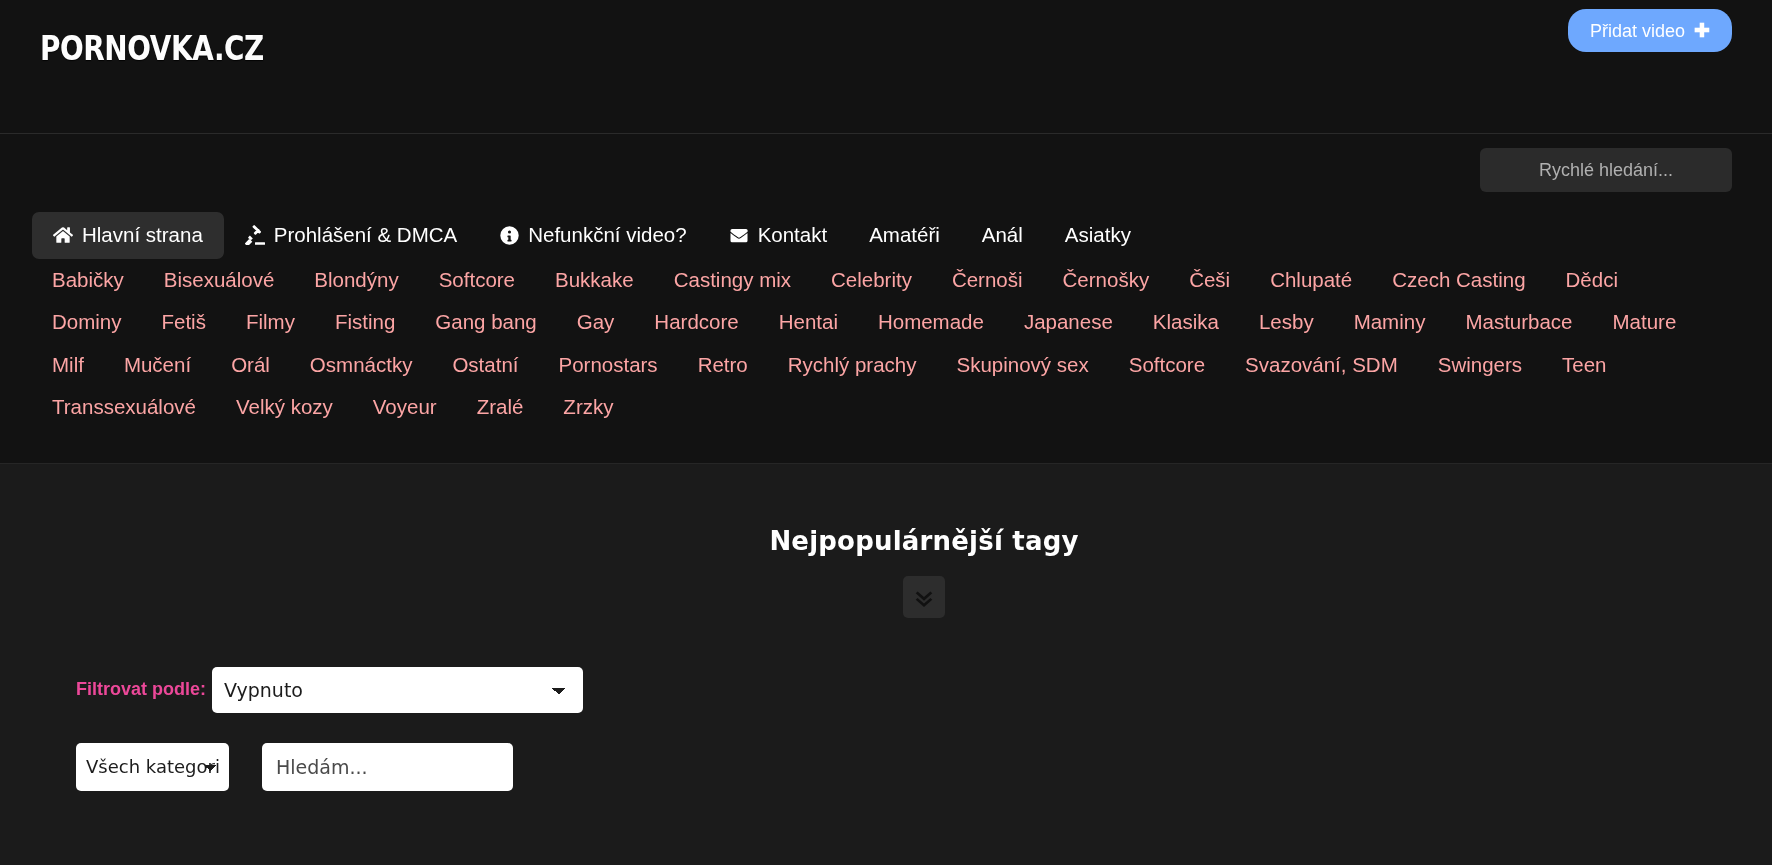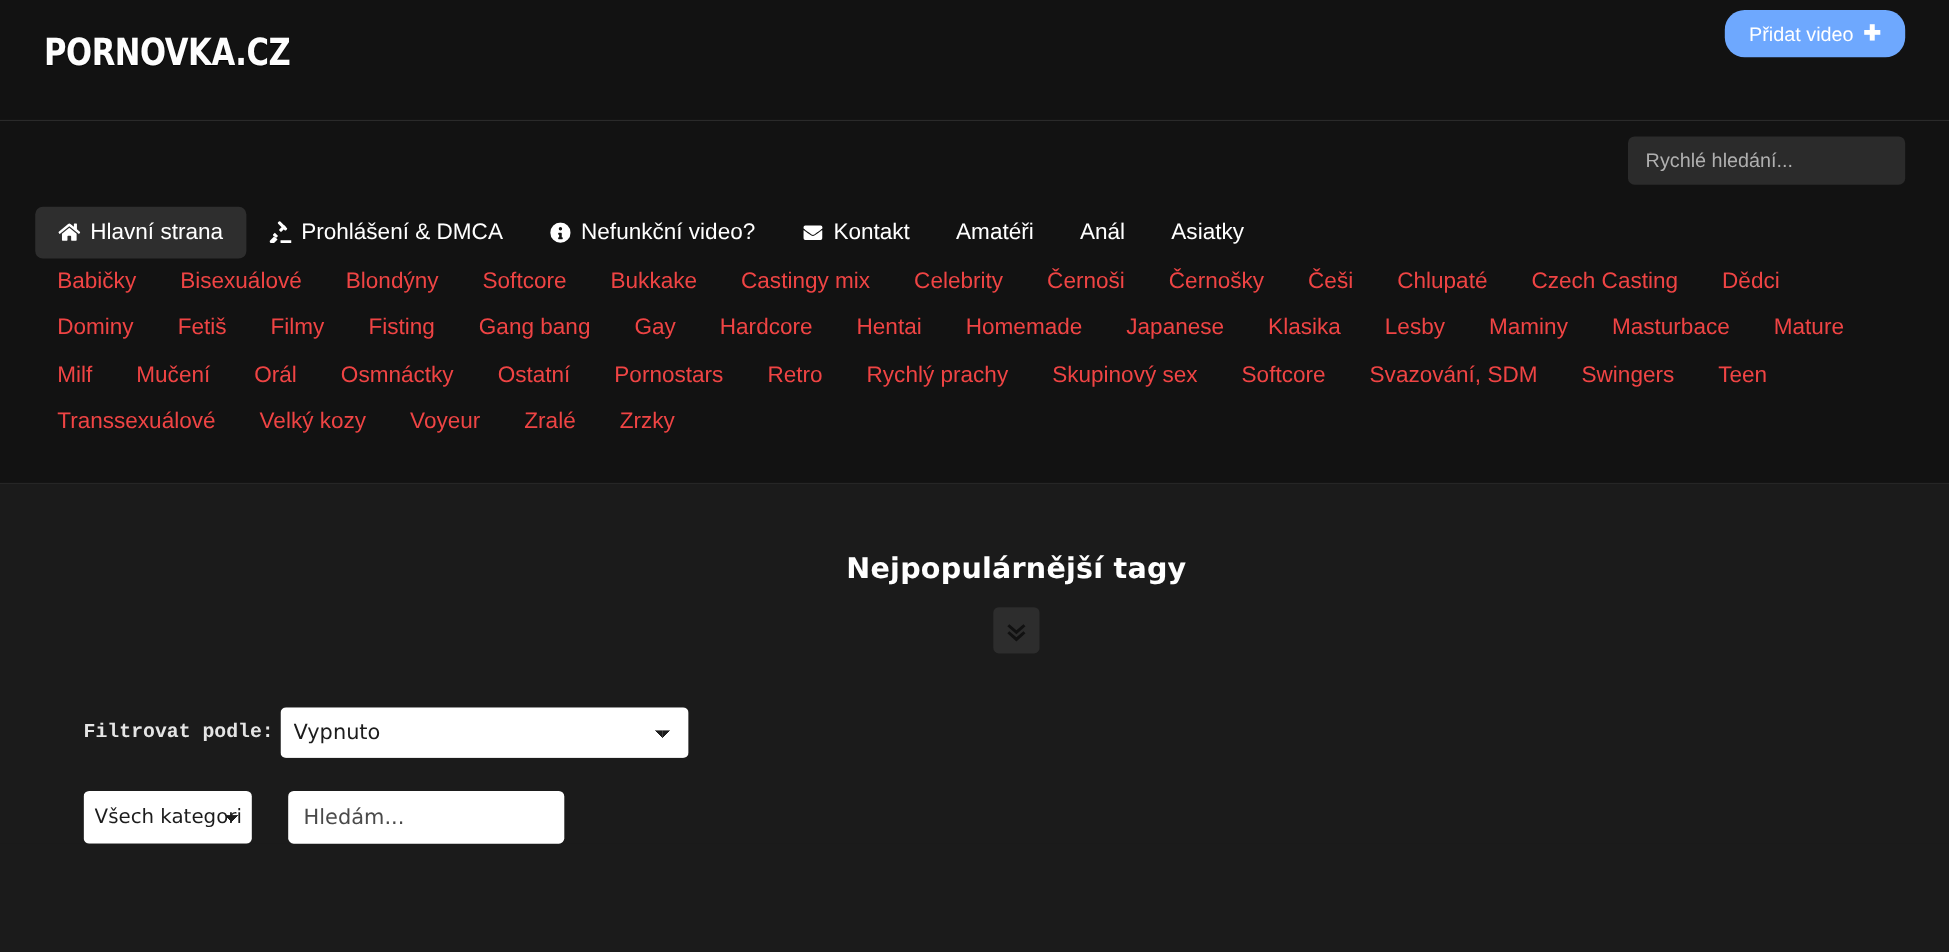--- a/index.html
+++ b/index.html
@@ -11,21 +11,21 @@
   body {
     background: #1b1b1b;
     font-family: "Liberation Sans", sans-serif;
     color: #ffffff;
     -webkit-font-smoothing: antialiased;
   }
 
   
   .topbar {
     position: relative;
-    height: 110px;
+    height: 134px;
     background: #121212;
     border-bottom: 1px solid #2a2a2a;
   }
   .logo {
     position: absolute;
     left: 40px;
     top: 28px;
     font-family: "DejaVu Sans", sans-serif;
     font-weight: bold;
     font-size: 34px;
@@ -72,20 +72,21 @@
     width: 252px;
     height: 44px;
     background: #2b2b2b;
     border: none;
     border-radius: 6px;
     color: #e6e6e6;
     font-family: "Liberation Sans", sans-serif;
     font-size: 18px;
     padding: 0 16px;
     outline: none;
+    text-align: center;
   }
   .quick-search::placeholder { color: #b0b0b0; }
 
   
   .navsection {
     background: #121212;
     padding: 0 0 34px 0;
     border-bottom: 1px solid #262626;
   }
   .navrow {
@@ -116,21 +117,21 @@
     display: inline-flex;
     align-items: center;
     justify-content: center;
     width: 20px;
     height: 20px;
     flex: 0 0 auto;
   }
   .nav-ico svg { display: block; fill: #ffffff; }
 
   .tag-item {
-    color: #ef4444;
+    color: #fca5a5;
     text-decoration: none;
     font-size: 20.5px;
     line-height: 1;
     padding: 11px 20px;
     white-space: nowrap;
     cursor: pointer;
     border-radius: 6px;
   }
 
   
@@ -164,24 +165,24 @@
     padding: 0;
   }
   .chev-btn svg { display: block; }
 
   .filter-row {
     display: flex;
     align-items: center;
     margin-top: 49px;
   }
   .filter-label {
-    font-family: Liberation Mono, monospace;
+    font-family: Liberation Sans, sans-serif;
     font-weight: bold;
     font-size: 18px;
-    color: #e5e5e5;
+    color: #ec4899;
     margin-right: 6px;
   }
   .filter-select {
     width: 371px;
     height: 46px;
     background: #ffffff;
     color: #1c1c1c;
     border: none;
     border-radius: 5px;
     font-family: "DejaVu Sans", sans-serif;

